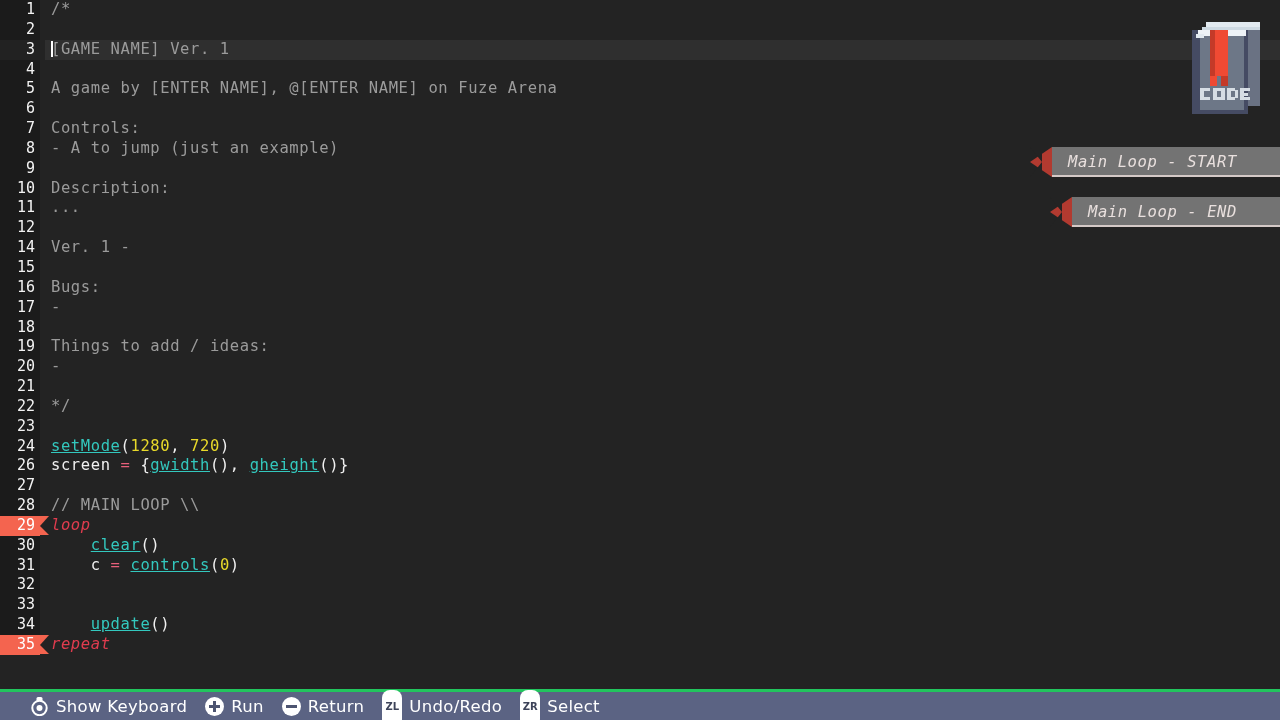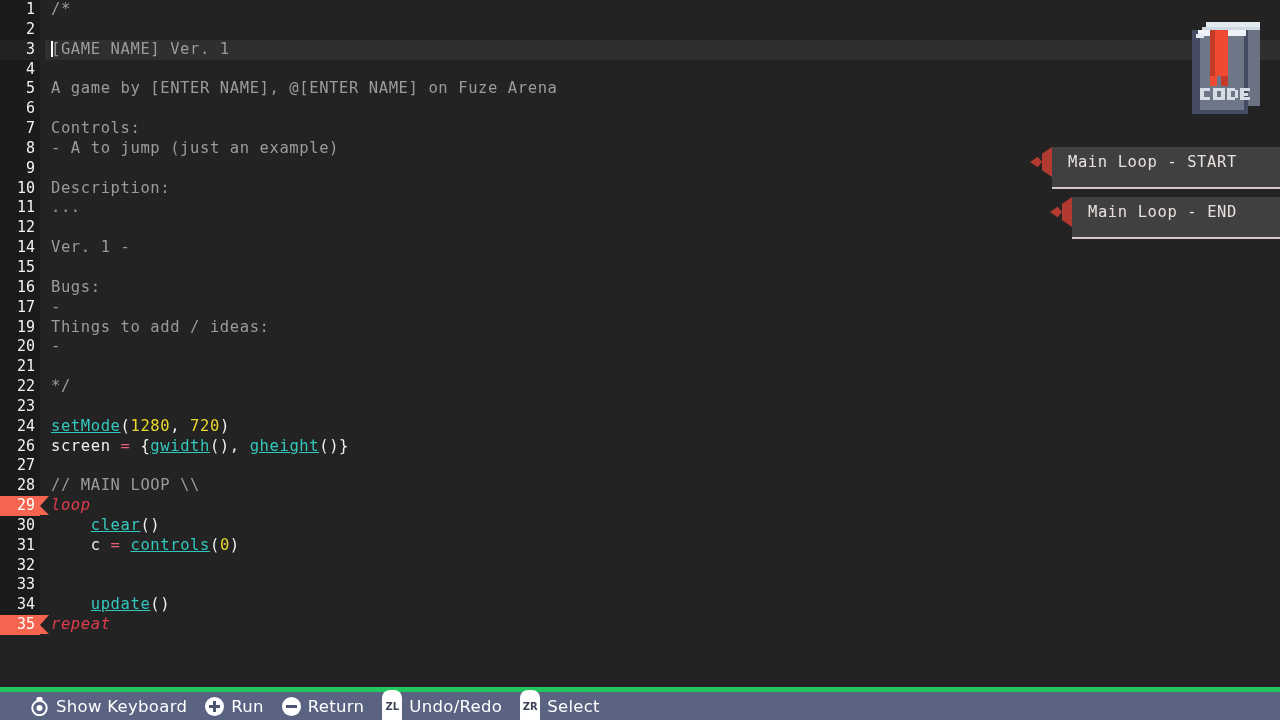--- a/index.html
+++ b/index.html
@@ -109,32 +109,33 @@
     top: 16px;
     width: 86px;
     height: 108px;
     z-index: 20;
   }
 
   
   .loop-banner {
     position: absolute;
     right: 0;
-    height: 42px;
-    background: #404040;
+    height: 30px;
+    background: #737373;
     color: #e9e0de;
     font-family: "DejaVu Sans Mono", monospace;
     font-size: 15.5px;
     line-height: 30px;
     letter-spacing: 0.6px;
     padding-left: 16px;
     padding-right: 4px;
     box-sizing: border-box;
     z-index: 15;
     border-bottom: 2px solid #d4c9c7;
+    font-style: italic;
   }
   .loop-banner::before {
     content: "";
     position: absolute;
     left: -22px;
     top: 0;
     width: 0; height: 0;
     border-top: 15px solid transparent;
     border-bottom: 15px solid transparent;
     border-right: 22px solid #b23a30;
@@ -156,21 +157,21 @@
   #toolbar {
     position: absolute;
     left: 0;
     bottom: 0;
     width: 1280px;
     height: 28px;
     background: #5b6383;
     display: flex;
     align-items: center;
     z-index: 30;
-    border-top: 5px solid #22c55e;
+    border-top: 3px solid #22c55e;
   }
   .tb-item {
     display: flex;
     align-items: center;
     height: 28px;
     margin-left: 18px;
     color: #ffffff;
     font-family: "DejaVu Sans", sans-serif;
     font-size: 16.5px;
     letter-spacing: 0.3px;
@@ -233,20 +234,21 @@
       <div class="code-line"><div class="gutter">7</div><div class="ln-text-wrap"><span class="ln-text"><span class="c-comment">Controls:</span></span></div></div>
       <div class="code-line"><div class="gutter">8</div><div class="ln-text-wrap"><span class="ln-text"><span class="c-comment">- A to jump (just an example)</span></span></div></div>
       <div class="code-line"><div class="gutter">9</div><div class="ln-text-wrap"><span class="ln-text"></span></div></div>
       <div class="code-line"><div class="gutter">10</div><div class="ln-text-wrap"><span class="ln-text"><span class="c-comment">Description:</span></span></div></div>
       <div class="code-line"><div class="gutter">11</div><div class="ln-text-wrap"><span class="ln-text"><span class="c-comment">...</span></span></div></div>
       <div class="code-line"><div class="gutter">12</div><div class="ln-text-wrap"><span class="ln-text"></span></div></div>
       <div class="code-line"><div class="gutter">14</div><div class="ln-text-wrap"><span class="ln-text"><span class="c-comment">Ver. 1 -</span></span></div></div>
       <div class="code-line"><div class="gutter">15</div><div class="ln-text-wrap"><span class="ln-text"></span></div></div>
       <div class="code-line"><div class="gutter">16</div><div class="ln-text-wrap"><span class="ln-text"><span class="c-comment">Bugs:</span></span></div></div>
       <div class="code-line"><div class="gutter">17</div><div class="ln-text-wrap"><span class="ln-text"><span class="c-comment">-</span></span></div></div>
+      <div class="code-line"><div class="gutter">18</div><div class="ln-text-wrap"><span class="ln-text"></span></div></div>
       <div class="code-line"><div class="gutter">19</div><div class="ln-text-wrap"><span class="ln-text"><span class="c-comment">Things to add / ideas:</span></span></div></div>
       <div class="code-line"><div class="gutter">20</div><div class="ln-text-wrap"><span class="ln-text"><span class="c-comment">-</span></span></div></div>
       <div class="code-line"><div class="gutter">21</div><div class="ln-text-wrap"><span class="ln-text"></span></div></div>
       <div class="code-line"><div class="gutter">22</div><div class="ln-text-wrap"><span class="ln-text"><span class="c-comment">*/</span></span></div></div>
       <div class="code-line"><div class="gutter">23</div><div class="ln-text-wrap"><span class="ln-text"></span></div></div>
       <div class="code-line"><div class="gutter">24</div><div class="ln-text-wrap"><span class="ln-text"><span class="c-fn">setMode</span><span class="c-plain">(</span><span class="c-num">1280</span><span class="c-plain">, </span><span class="c-num">720</span><span class="c-plain">)</span></span></div></div>
       <div class="code-line"><div class="gutter">26</div><div class="ln-text-wrap"><span class="ln-text"><span class="c-plain">screen </span><span class="c-op">=</span><span class="c-plain"> {</span><span class="c-fn">gwidth</span><span class="c-plain">(), </span><span class="c-fn">gheight</span><span class="c-plain">()}</span></span></div></div>
       <div class="code-line"><div class="gutter">27</div><div class="ln-text-wrap"><span class="ln-text"></span></div></div>
       <div class="code-line"><div class="gutter">28</div><div class="ln-text-wrap"><span class="ln-text"><span class="c-comment">// MAIN LOOP \\</span></span></div></div>
       <div class="code-line"><div class="gutter marked">29</div><div class="ln-text-wrap"><span class="ln-text"><span class="c-kw">loop</span></span></div></div>

